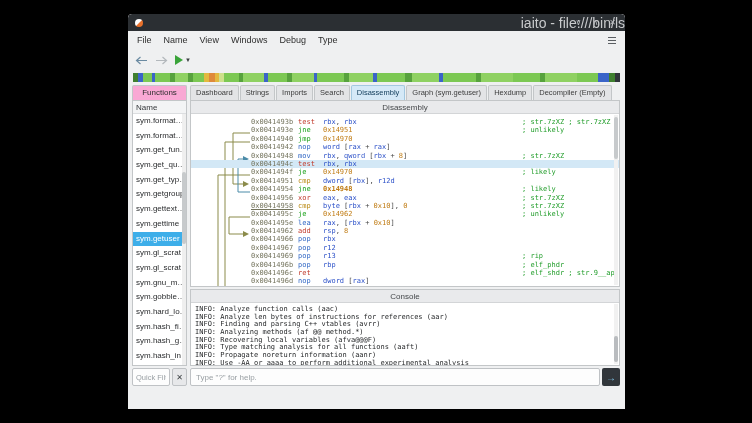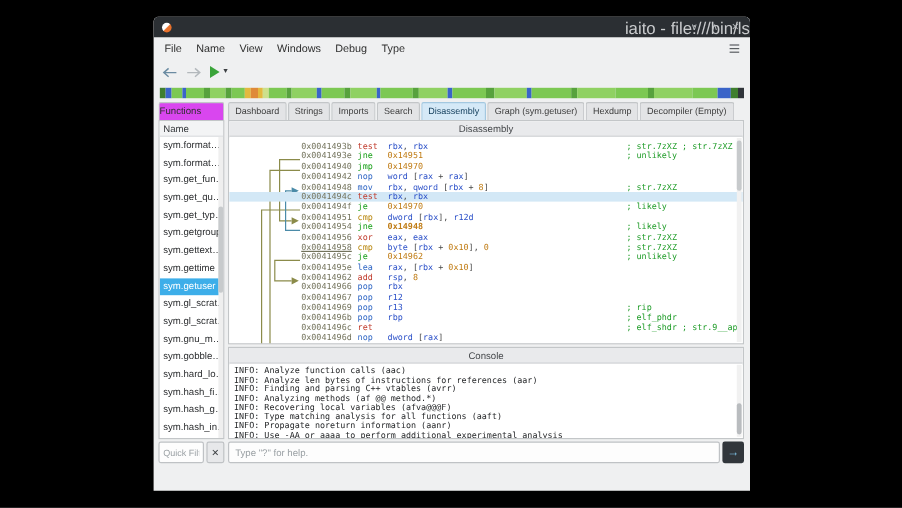--- a/index.html
+++ b/index.html
@@ -38,22 +38,22 @@
                 font-family:"Liberation Sans",sans-serif; outline:none; }
   .flag-input::placeholder { color:#9aa0a4; }
 
   
   .seekbar { position:absolute; top:59px; left:5px; right:5px; height:9px; display:flex; overflow:hidden; }
   .seekseg { height:100%; }
 
   
   .tabrow { position:absolute; top:70px; left:4px; right:5px; height:16px;
             display:flex; align-items:flex-end; }
-  .functions-tab { width:55px; height:15px; line-height:14px; text-align:left; font-size:8px;
-                   background:#d946ef; border:1px solid #c3c6c8; border-bottom:none;
+  .functions-tab { width:55px; height:15px; line-height:14px; text-align:center; font-size:8px;
+                   background:#f9a8d4; border:1px solid #c3c6c8; border-bottom:none;
                    border-radius:2px 2px 0 0; color:#2e2e2e; margin-right:3px; }
   .tab-strip { display:flex; gap:1px; flex:1; overflow:hidden; }
   .tab { height:15px; line-height:14px; padding:0 5px; font-size:7.5px; white-space:nowrap;
          background:#e3e4e6; border:1px solid #c3c6c8; border-bottom:none;
          border-radius:2px 2px 0 0; color:#3c3c3c; }
   .tab.active { background:#d5e9f7; border-color:#a3c8e0; color:#15405e; }
 
   
   .content { position:absolute; top:86px; left:4px; right:5px; height:286px; display:flex; }
   .leftcol { width:55px; margin-right:3px; display:flex; flex-direction:column; }

